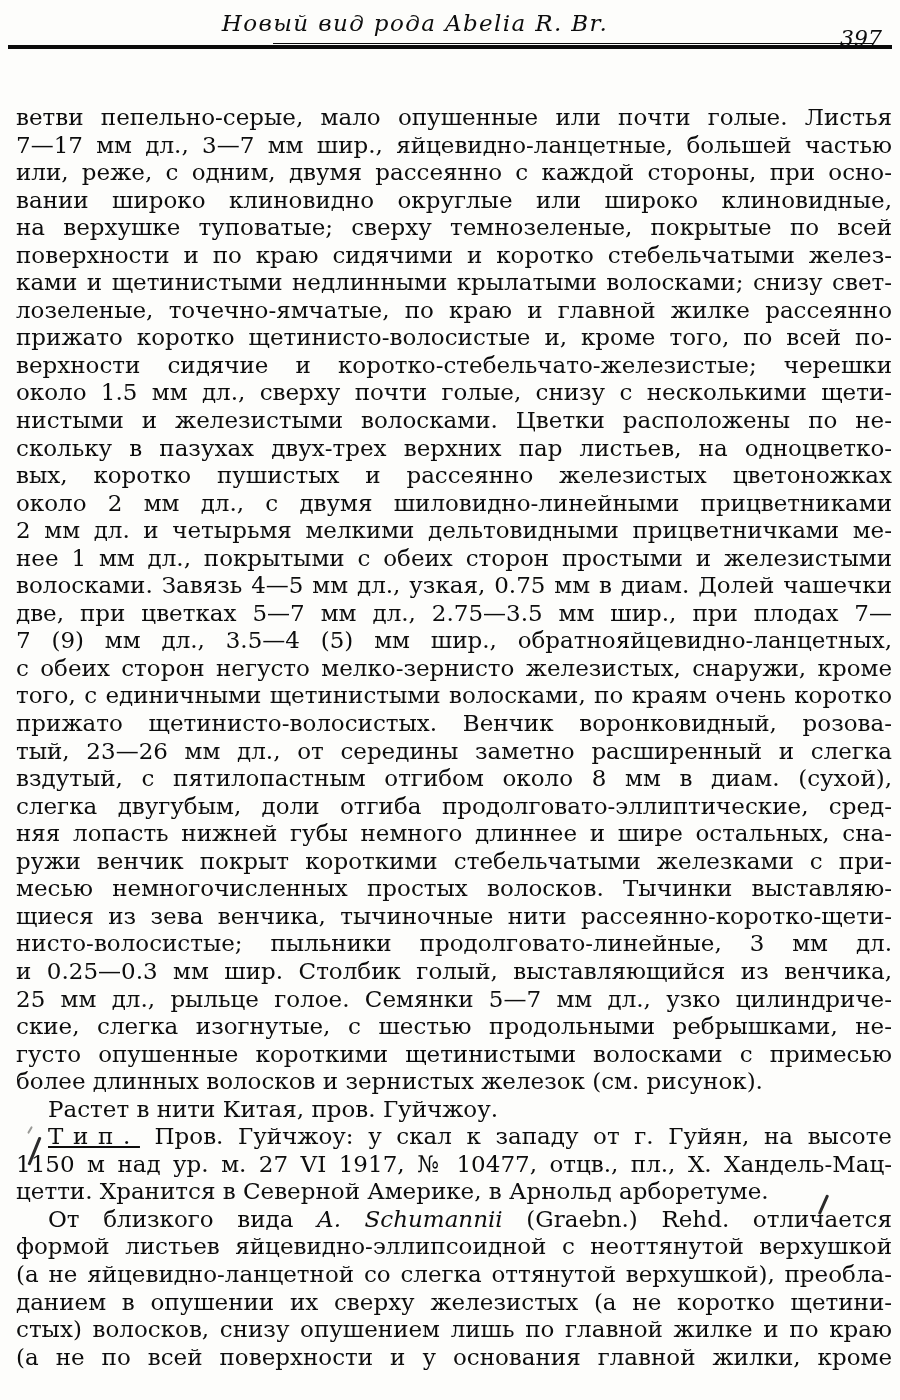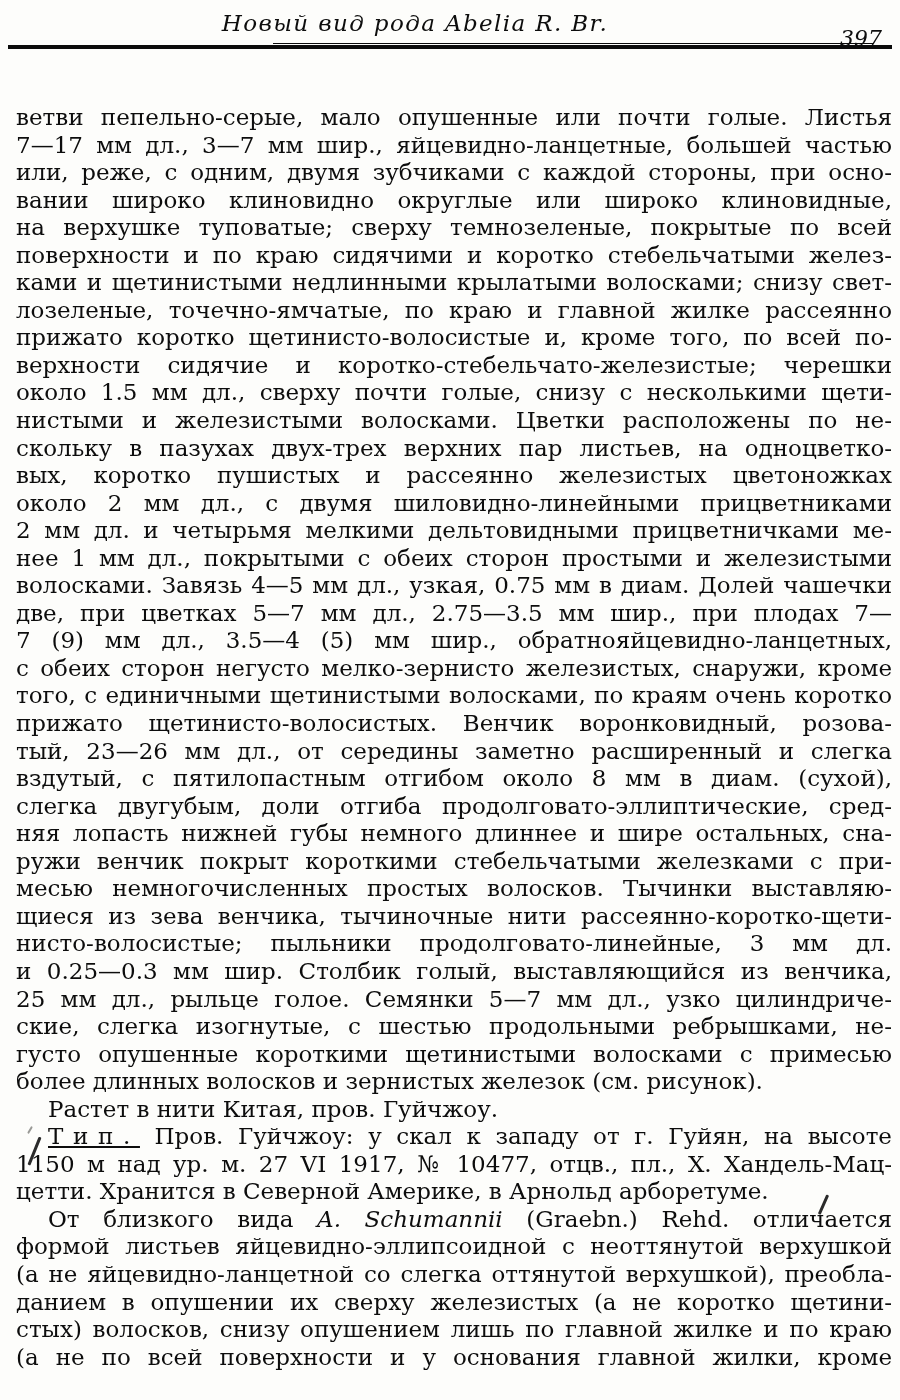--- a/index.html
+++ b/index.html
@@ -78,21 +78,21 @@
     <div class="head-rule"></div>
   </div>
 
   <div class="body-text">
 
       <div class="line"><span>ветви пепельно-серые, мало опушенные или почти голые. Листья</span></div>
 
       <div class="line"><span>7—17 мм дл., 3—7 мм шир., яйцевидно-ланцетные, большей частью</span></div>
 
 
-      <div class="line"><span>или, реже, с одним, двумя зубчиками с каждой стороны, при осно-</span></div>
+      <div class="line"><span>или, реже, с одним, двумя рассеянно с каждой стороны, при осно-</span></div>
 
       <div class="line"><span>вании широко клиновидно округлые или широко клиновидные,</span></div>
 
       <div class="line"><span>на верхушке туповатые; сверху темнозеленые, покрытые по всей</span></div>
 
       <div class="line"><span>поверхности и по краю сидячими и коротко стебельчатыми желез-</span></div>
 
       <div class="line"><span>ками и щетинистыми недлинными крылатыми волосками; снизу свет-</span></div>
 
       <div class="line"><span>лозеленые, точечно-ямчатые, по краю и главной жилке рассеянно</span></div>

